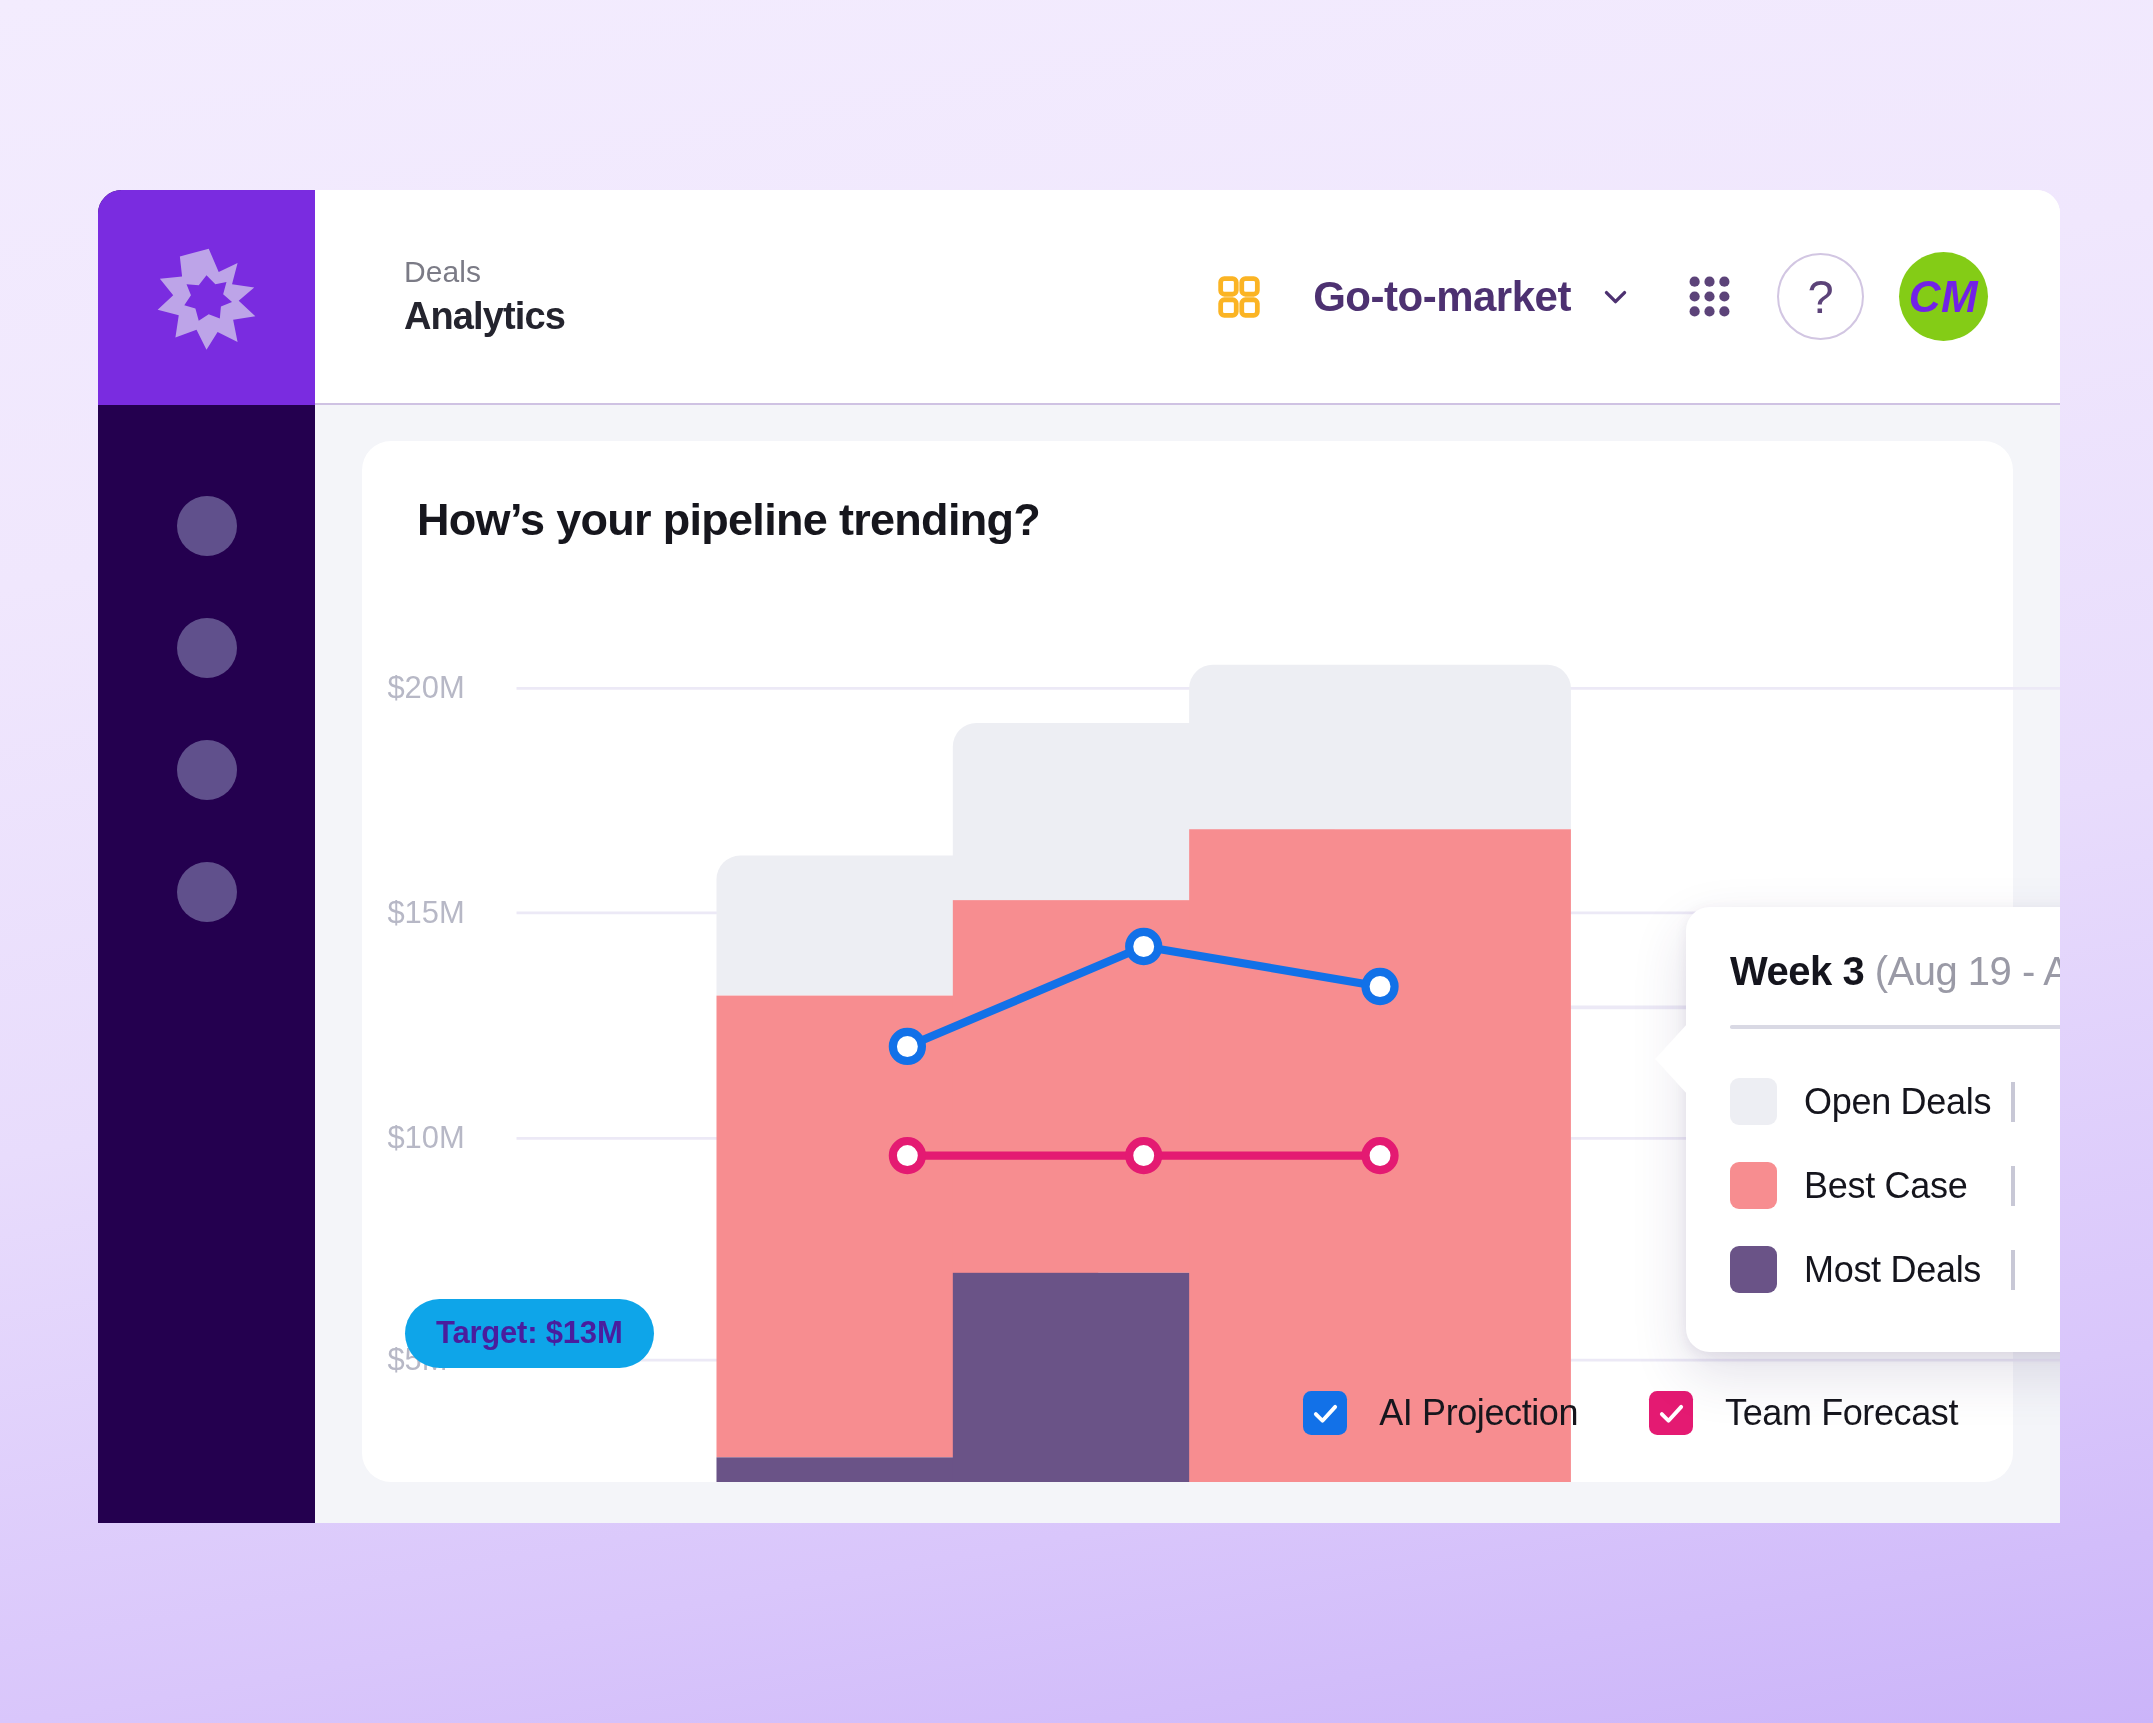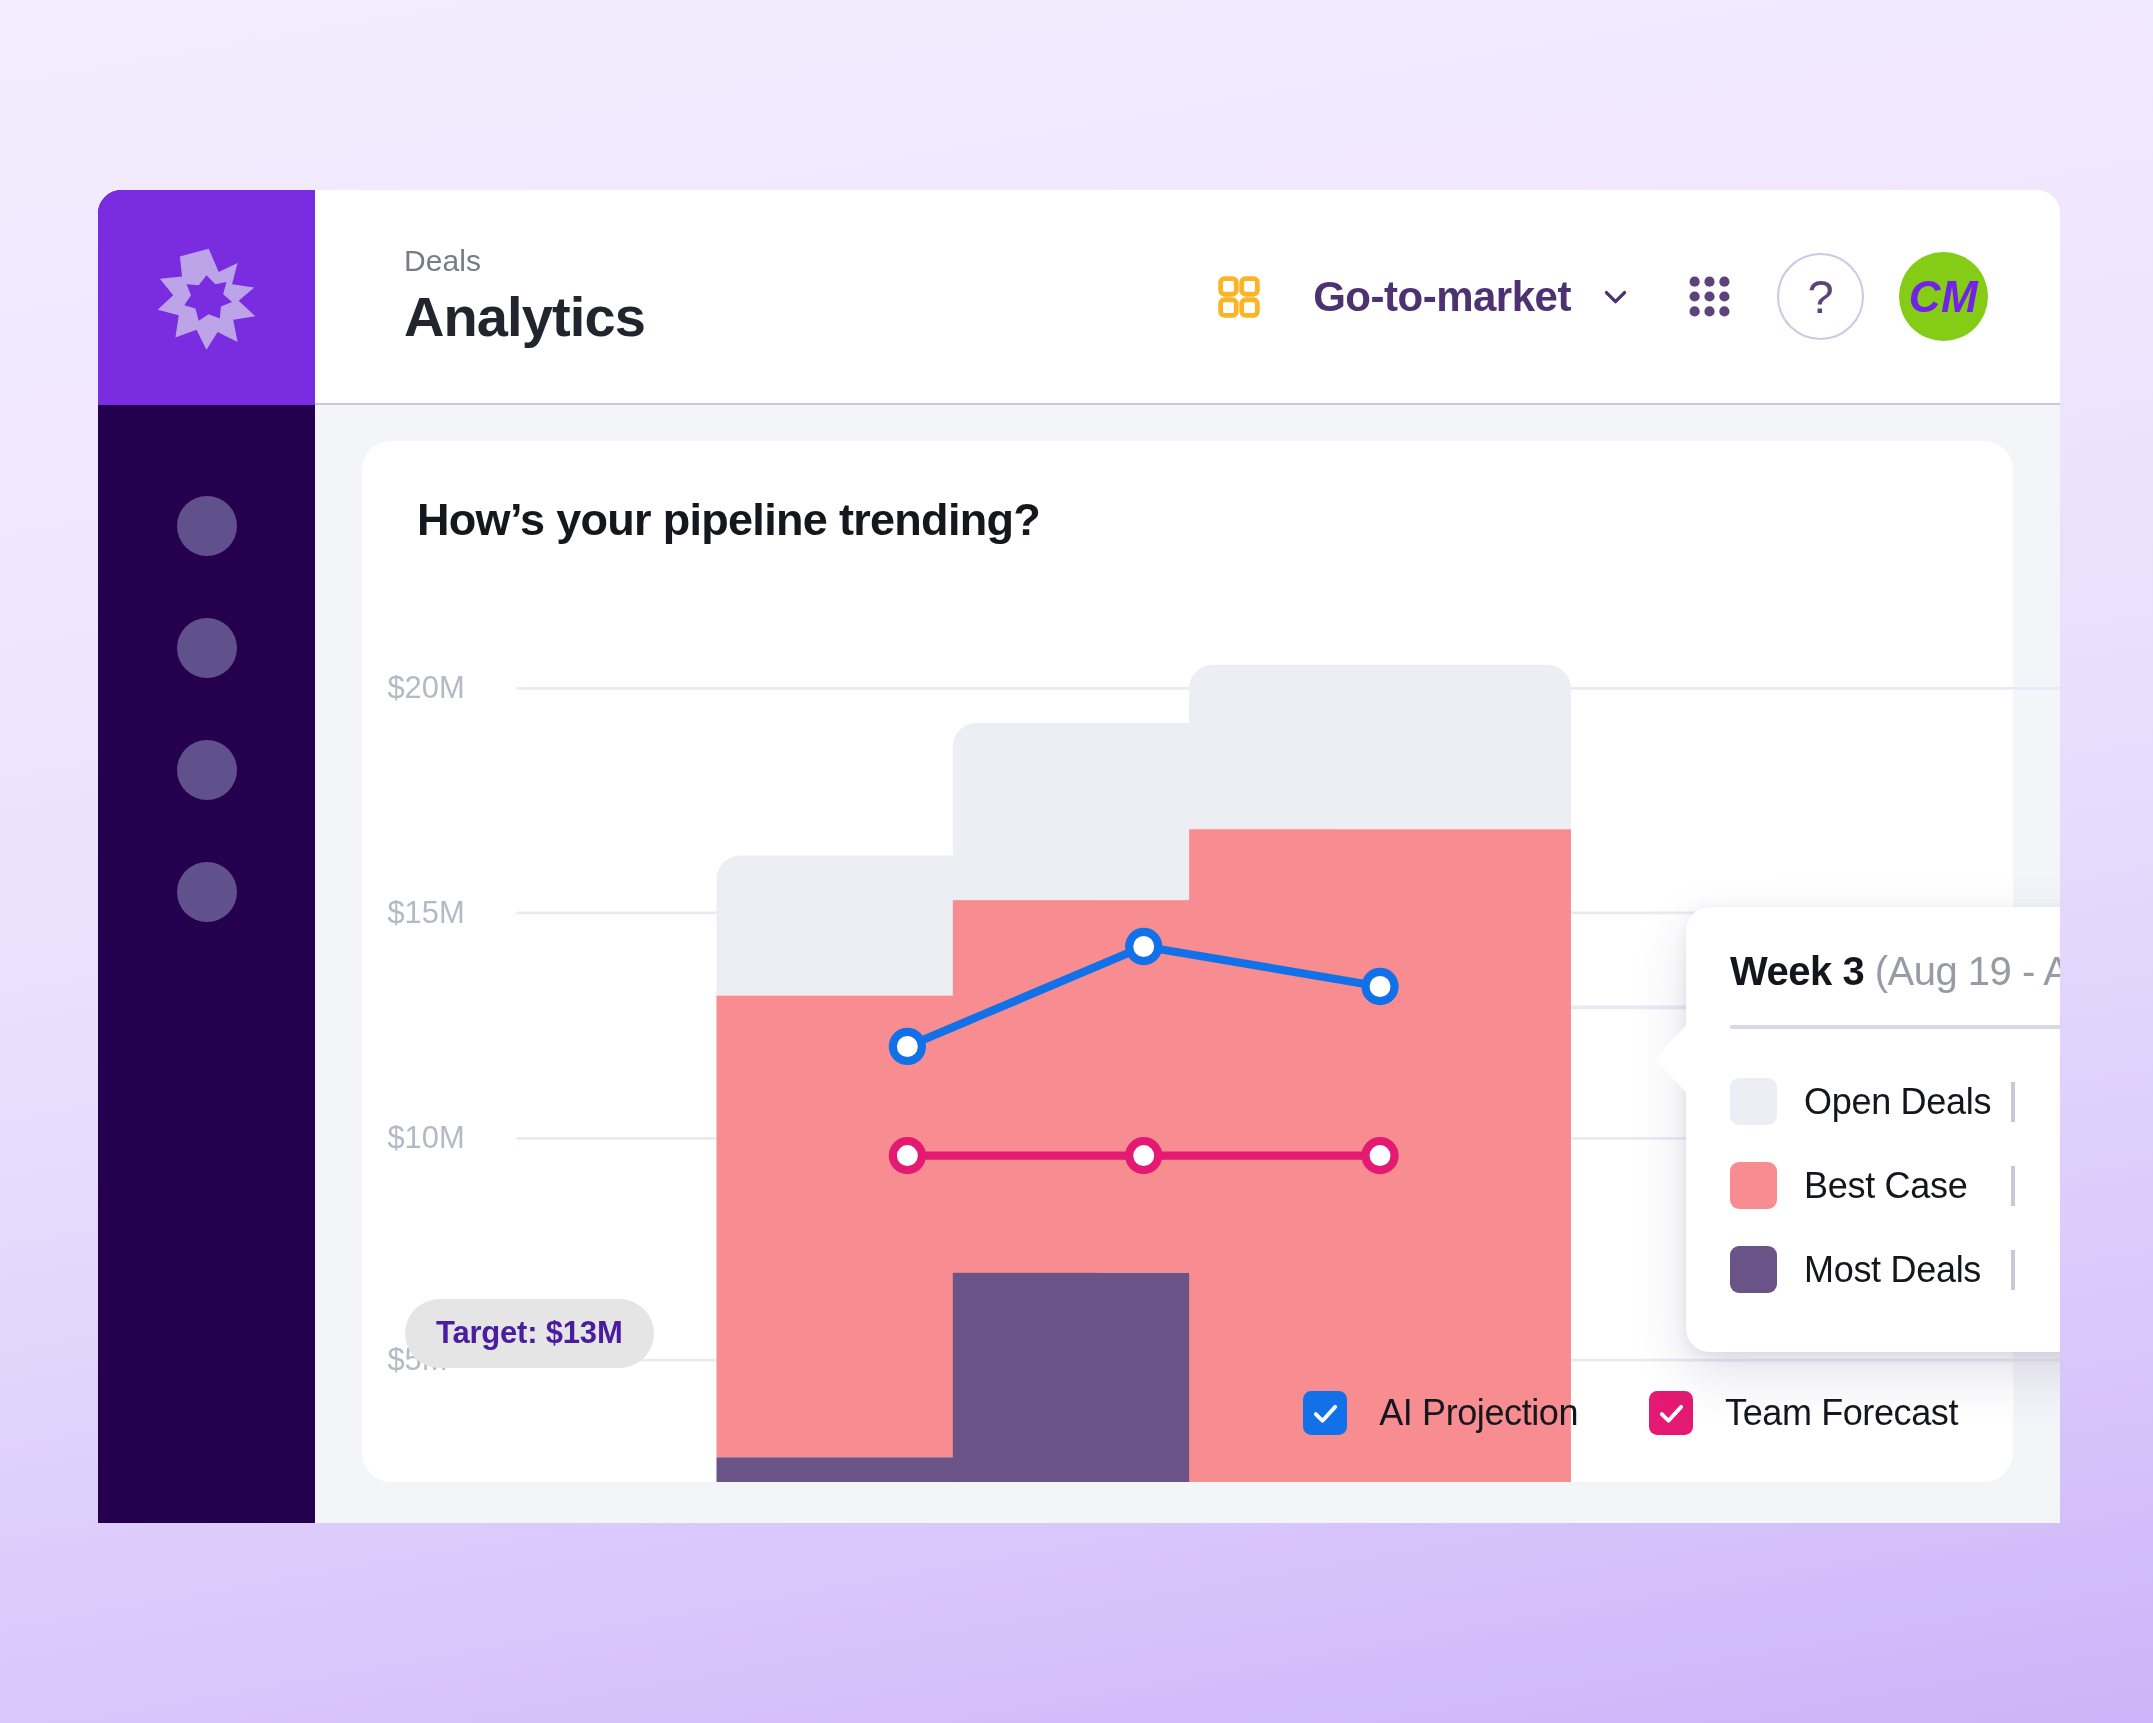--- a/index.html
+++ b/index.html
@@ -70,21 +70,21 @@
     display: flex;
     align-items: center;
     padding: 0 72px 0 89px;
     flex: 0 0 215px;
   }
   #header-titles { display: flex; flex-direction: column; justify-content: center; gap: 5.5px; }
   #breadcrumb {
     font-size: 30px; color: #7b7b86; letter-spacing: 0.1px;
   }
   #page-title {
-    font-size: 56px; font-weight: 700; color: #24242e; letter-spacing: -0.9px;
+    font-size: 38px; font-weight: 700; color: #24242e; letter-spacing: -0.9px;
   }
   #header-right {
     margin-left: auto;
     display: flex; align-items: center; gap: 0;
   }
   #workspace-switcher {
     display: flex; align-items: center; gap: 25.5px; cursor: pointer;
   }
   #apps-grid-icon-wrap { width: 44px; height: 44px; }
   #workspace-label {
@@ -153,21 +153,21 @@
   .ai-line { stroke: #1271e8; stroke-width: 9; fill: none; stroke-linejoin: round; stroke-linecap: round; }
   .ai-dot  { fill: #ffffff; stroke: #1271e8; stroke-width: 9; }
   .team-line { stroke: #e41a72; stroke-width: 9; fill: none; stroke-linecap: round; }
   .team-dot  { fill: #ffffff; stroke: #e41a72; stroke-width: 9; }
   .target-line { stroke: #ece9f6; stroke-width: 4; }
 
   
   #target-badge {
     position: absolute;
     left: 43px; top: 858px;
-    background: #e5e5e5;
+    background: #0ea5e9;
     border-radius: 36px;
     padding: 16.4px 31px;
     font-size: 31px; font-weight: 700; color: #4a1d9e;
     letter-spacing: -0.2px;
     white-space: nowrap;
   }
 
   
   #legend {
     position: absolute;

